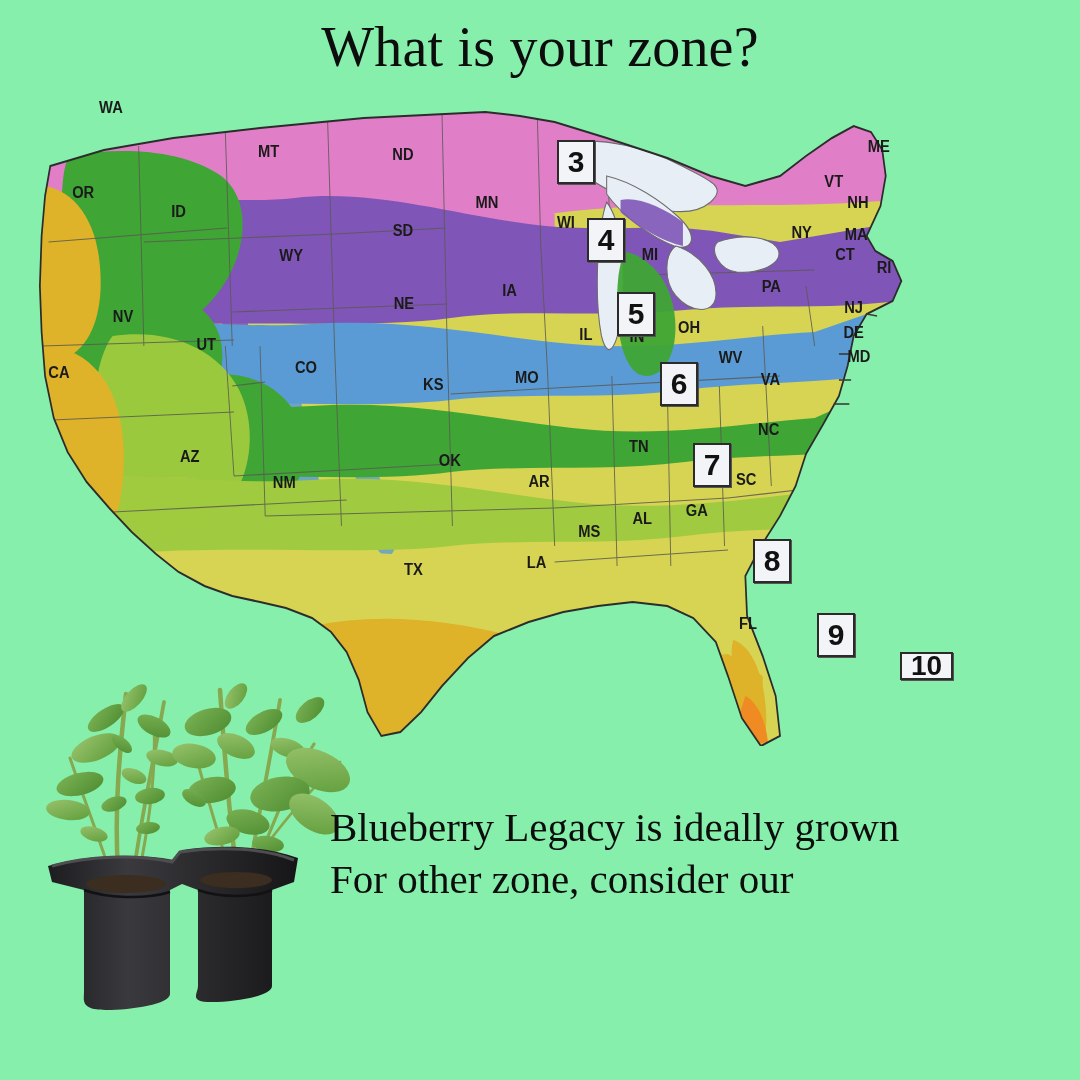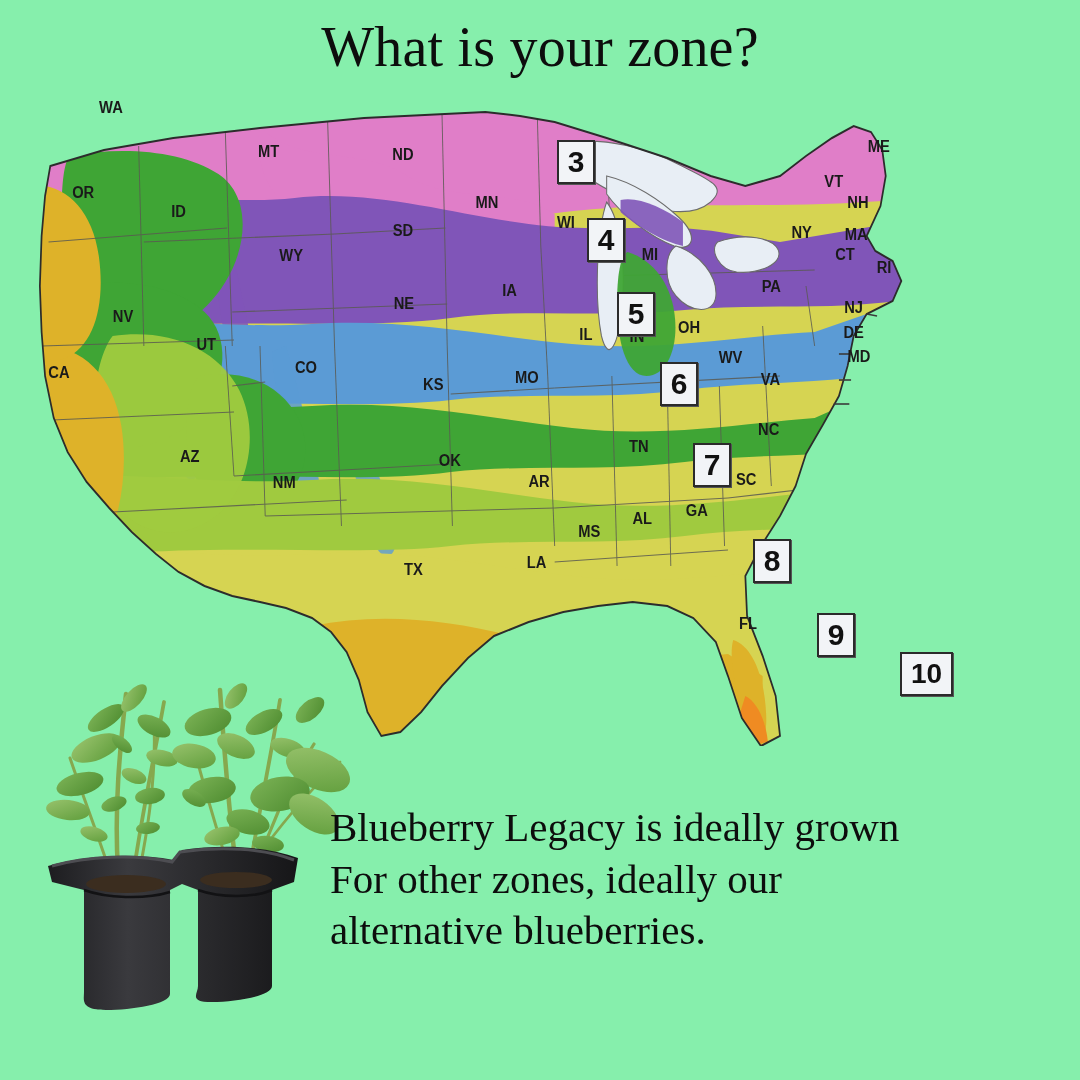--- a/index.html
+++ b/index.html
@@ -280,21 +280,21 @@
   </div>
 
   <div id="zone-markers">
       <div class="zone-box" style="left: 557px; top: 140px; width: 38px; height: 44px; font-size: 30px;">3</div>
       <div class="zone-box" style="left: 587px; top: 218px; width: 38px; height: 44px; font-size: 30px;">4</div>
       <div class="zone-box" style="left: 617px; top: 292px; width: 38px; height: 44px; font-size: 30px;">5</div>
       <div class="zone-box" style="left: 660px; top: 362px; width: 38px; height: 44px; font-size: 30px;">6</div>
       <div class="zone-box" style="left: 693px; top: 443px; width: 38px; height: 44px; font-size: 30px;">7</div>
       <div class="zone-box" style="left: 753px; top: 539px; width: 38px; height: 44px; font-size: 30px;">8</div>
       <div class="zone-box" style="left: 817px; top: 613px; width: 38px; height: 44px; font-size: 30px;">9</div>
-      <div class="zone-box" style="left: 900px; top: 652px; width: 53px; height: 44px; font-size: 28px;">10</div>
+      <div class="zone-box" style="left: 900px; top: 652px; width: 53px; height: 28px; font-size: 28px;">10</div>
     </div>
 
   <div class="plant">
     <svg viewBox="0 0 360 440">
       <defs>
         <linearGradient id="potG" x1="0" y1="0" x2="1" y2="0">
           <stop offset="0%" stop-color="#1d1d20"></stop>
           <stop offset="32%" stop-color="#3a3a3e"></stop>
           <stop offset="62%" stop-color="#2a2a2d"></stop>
           <stop offset="100%" stop-color="#161618"></stop>
@@ -365,17 +365,16 @@
         <path d="M176,292 C198,300 232,300 250,292" fill="none" stroke="#121214" stroke-width="2.5"></path>
 
         <ellipse cx="104" cy="286" rx="40" ry="9" fill="#3b2d1f"></ellipse>
         <ellipse cx="214" cy="282" rx="36" ry="8" fill="#3b2d1f"></ellipse>
       </g>
     </svg>
   </div>
 
   <div class="body-copy">
     <span class="ln">Blueberry Legacy is ideally grown</span>
-    <span class="ln">For other zones, ideally our</span>
-    <span class="ln">alternative blueberries.</span>
+    <span class="ln">For other zone, consider our</span>
   </div>
 
 </div>
 
 </body></html>

